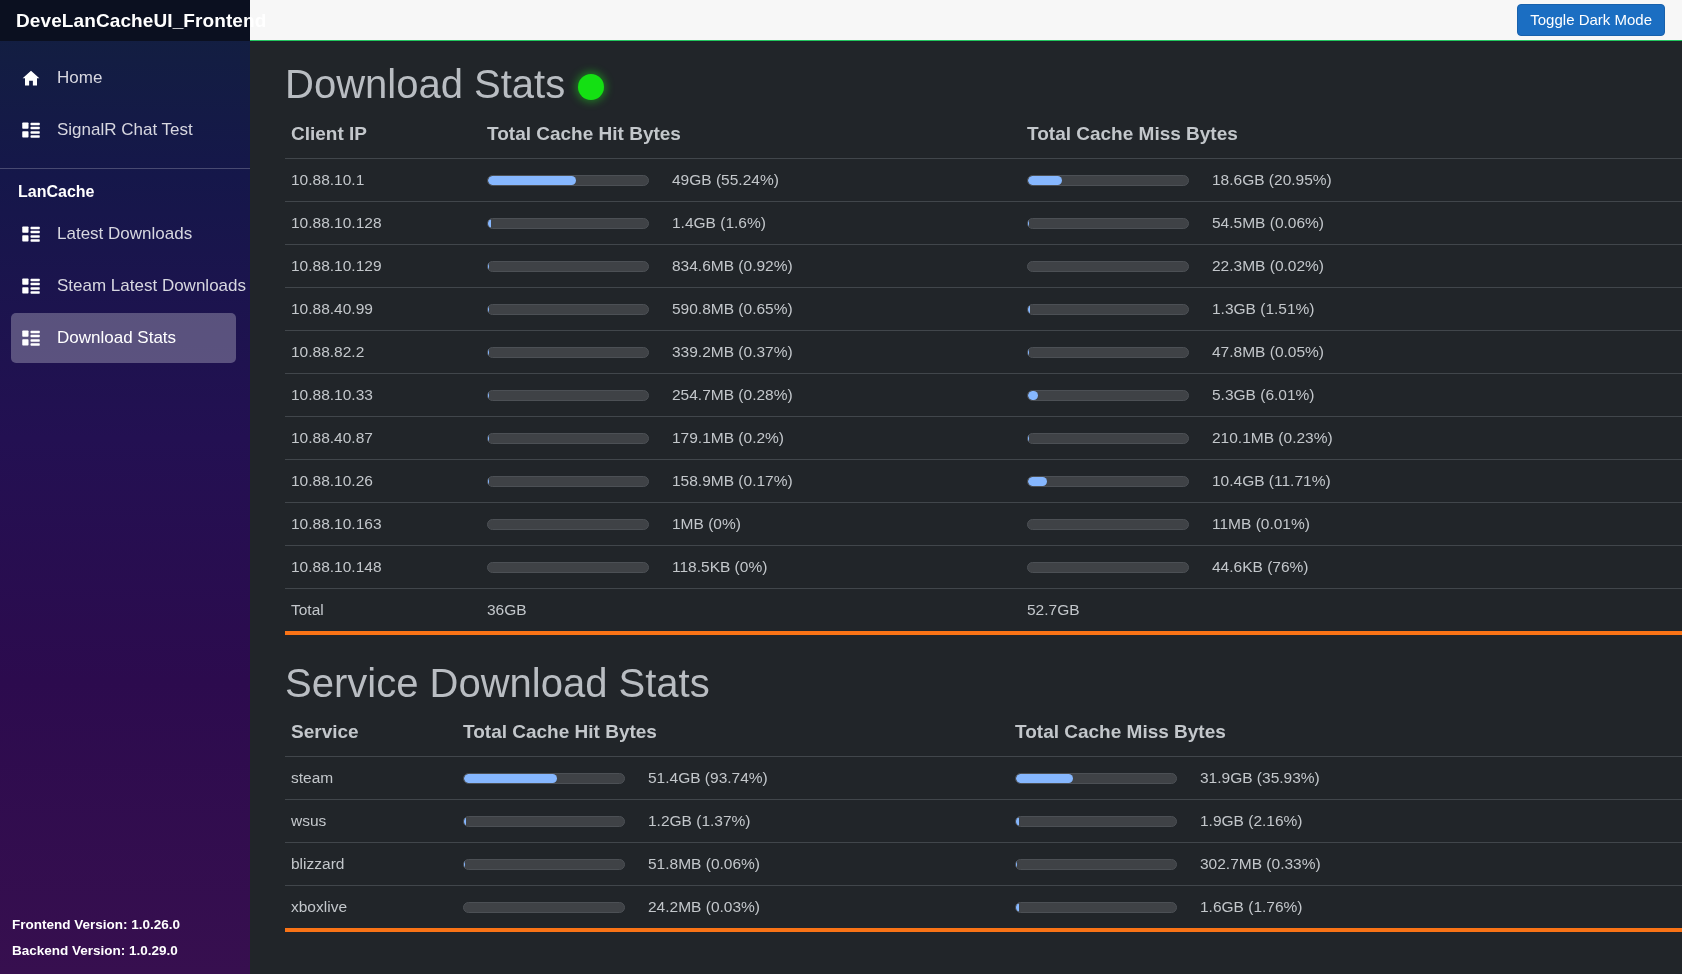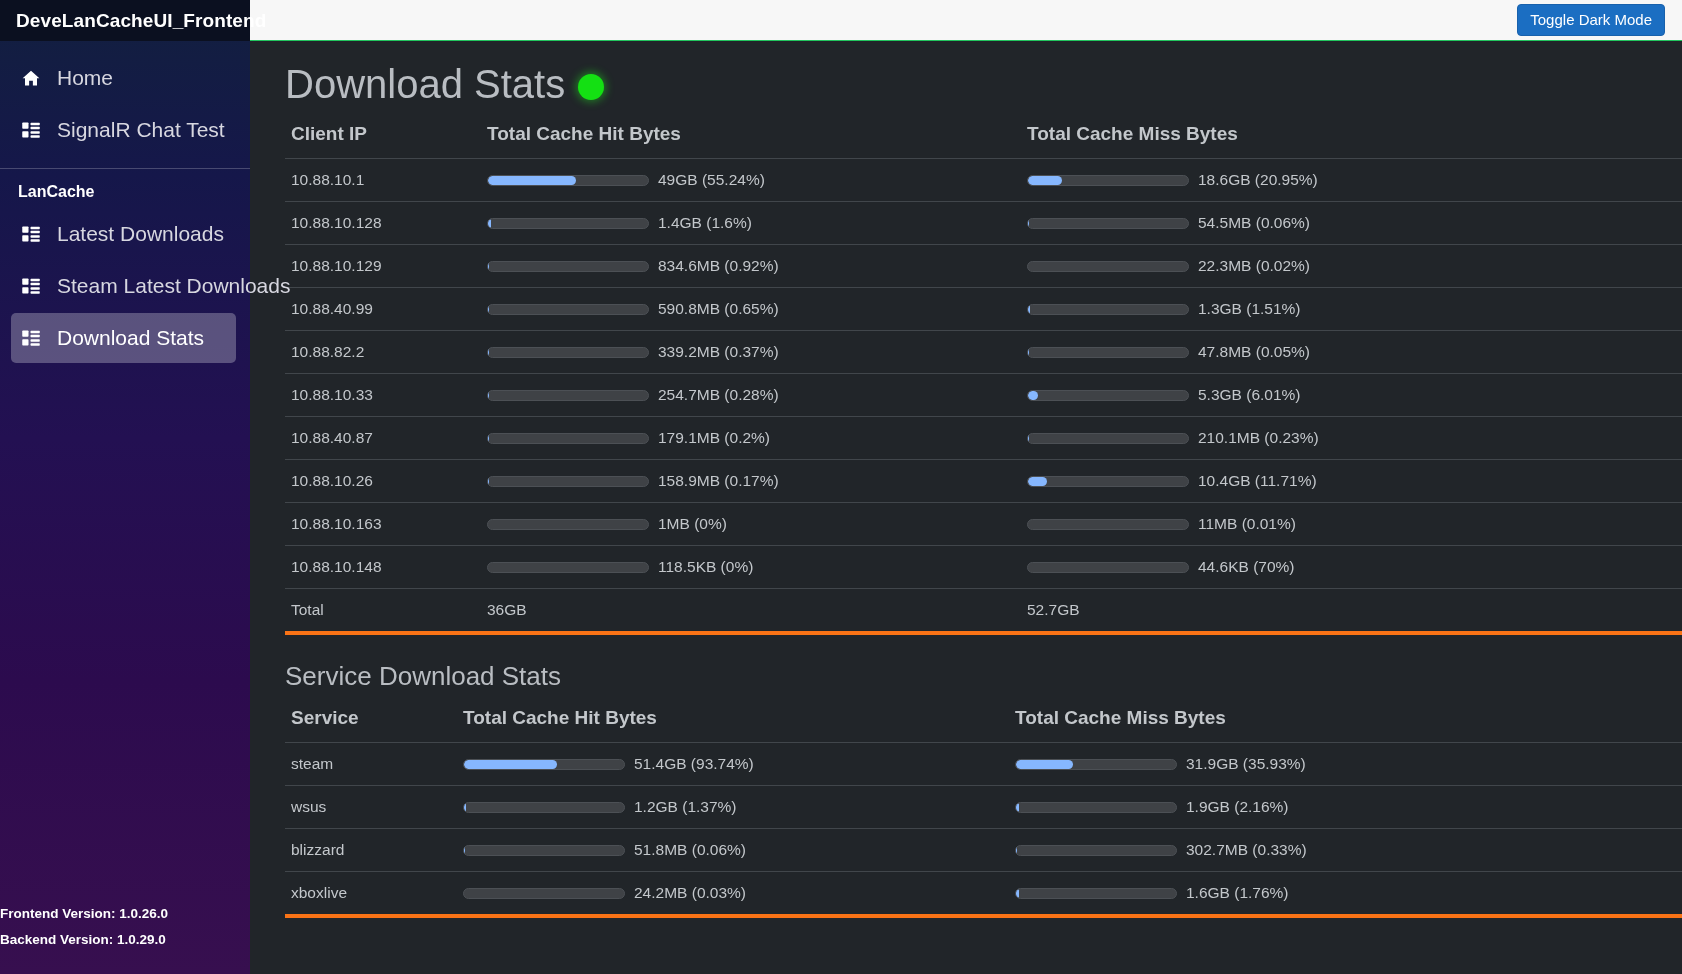--- a/index.html
+++ b/index.html
@@ -27,40 +27,41 @@
   .brand-title {
     color: #ffffff; font-size: 19px; font-weight: bold;
     letter-spacing: 0.1px; white-space: nowrap;
   }
   .nav-top { padding-top: 10px; }
   .nav-item {
     display: flex; align-items: center;
     height: 50px; padding-left: 10px;
     margin: 2px 14px 2px 11px;
     border-radius: 5px;
-    color: #d7d7e0; font-size: 21px;
+    color: #d7d7e0; font-size: 17px;
     cursor: pointer;
   }
   .nav-item.active {
     background: rgba(255,255,255,0.27);
     color: #ffffff;
     font-weight: normal;
   }
   .nav-label { padding-left: 16px; white-space: nowrap; }
   .nav-icon { width: 20px; height: 20px; display: block; flex: 0 0 20px; }
   .divider {
     height: 1px; background: rgba(255,255,255,0.22);
     margin: 11px 0 0 0;
   }
   .section-title {
     color: #ffffff; font-size: 16px; font-weight: bold;
     padding: 14px 0 6px 18px;
   }
   .sidebar-footer {
-    position: absolute; left: 0; bottom: 21px;
+    position: absolute; left: 0; bottom: 10px;
+    padding-left: 12px;
   }
   .ver-line {
     color: #ffffff; font-size: 13.5px; font-weight: bold;
     line-height: 26px; white-space: nowrap;
   }
 
   
   .main { flex: 1; height: 974px; display: flex; flex-direction: column; overflow: hidden; }
   .topbar {
     height: 41px; min-height: 41px;
@@ -87,21 +88,21 @@
     display: flex; align-items: center; gap: 13px;
   }
   .status-dot {
     width: 26px; height: 26px; border-radius: 50%;
     background: #14e013;
     box-shadow: 0 0 9px 2px rgba(30,230,30,0.45);
     display: inline-block; flex: 0 0 26px;
     margin-top: 6px;
   }
   h2.section-head {
-    color: #b9bdc2; font-size: 26px; font-weight: normal;
+    color: #b9bdc2; font-size: 40px; font-weight: normal;
     margin: 26px 0 13px 0;
   }
 
   table.stats { width: 1634px; border-collapse: collapse; table-layout: fixed; }
   table.stats th {
     text-align: left; color: #c3c7cb; font-size: 19px; font-weight: bold;
     padding: 2px 6px 13px 6px;
   }
   table.stats td {
     color: #c3c7cb; font-size: 15.5px; font-weight: normal;
@@ -114,21 +115,21 @@
   table.stats tr.total-row { border-bottom: 1px solid #41464b; }
   table.stats tbody tr:last-child td { border-bottom: 4px solid #f97316; }
 
   .c-ip   { width: 196px; }
   .c-hit  { width: 540px; }
   .c-miss { width: 898px; }
   .c-svc  { width: 172px; }
   .c-shit { width: 552px; }
   .c-smiss{ width: 910px; }
 
-  .metric { display: flex; align-items: center; gap: 9px; }
+  .metric { display: flex; align-items: center; gap: 23px; }
   .bar {
     width: 162px; height: 11px; flex: 0 0 162px;
     background: #3f4246; border-radius: 6px;
     overflow: hidden; position: relative;
     border: 1px solid #4c5055;
   }
   .bar-fill {
     height: 100%; background: #86b7fe; border-radius: 6px;
   }
   .metric-text { color: #c3c7cb; font-size: 15.5px; }
@@ -424,21 +425,21 @@
                     <div class="bar-fill" style="width: 0%;"></div>
                   </div>
                   <span class="metric-text">118.5KB (0%)</span>
                 </div>
               </td>
               <td>
                 <div class="metric">
                   <div class="bar">
                     <div class="bar-fill" style="width: 0%;"></div>
                   </div>
-                  <span class="metric-text">44.6KB (70%)</span>
+                  <span class="metric-text">44.6KB (76%)</span>
                 </div>
               </td>
             </tr>
             <tr class="total-row">
               <td>Total</td>
               <td>36GB</td>
               <td>52.7GB</td>
             </tr>
           </tbody>
       </table>

